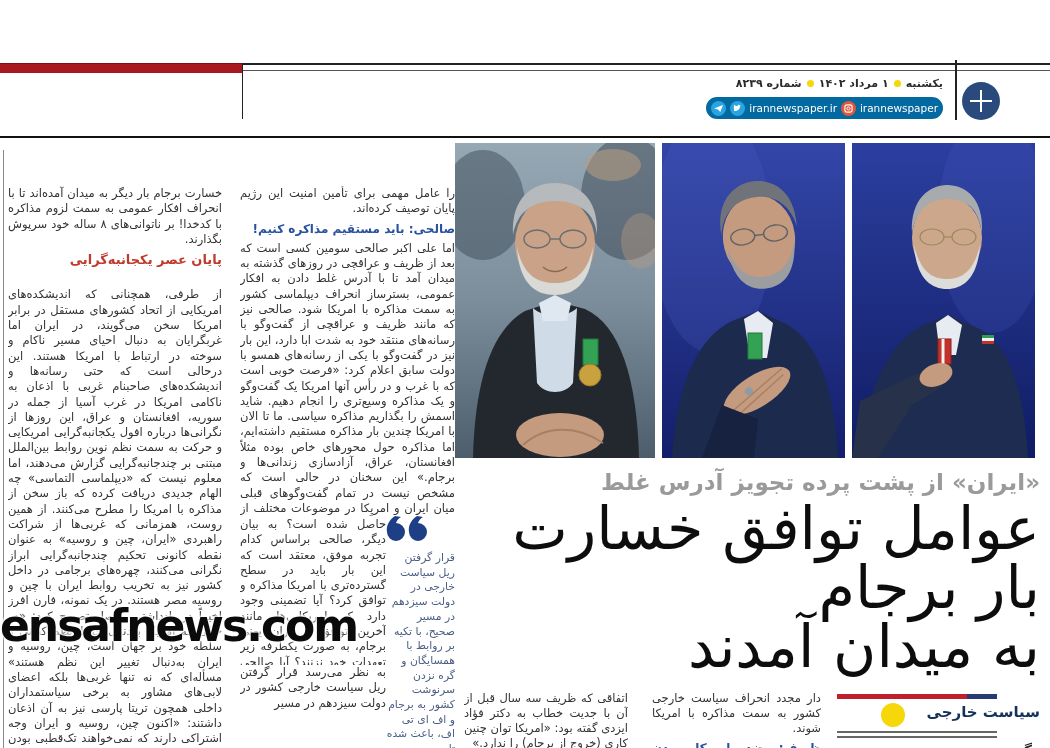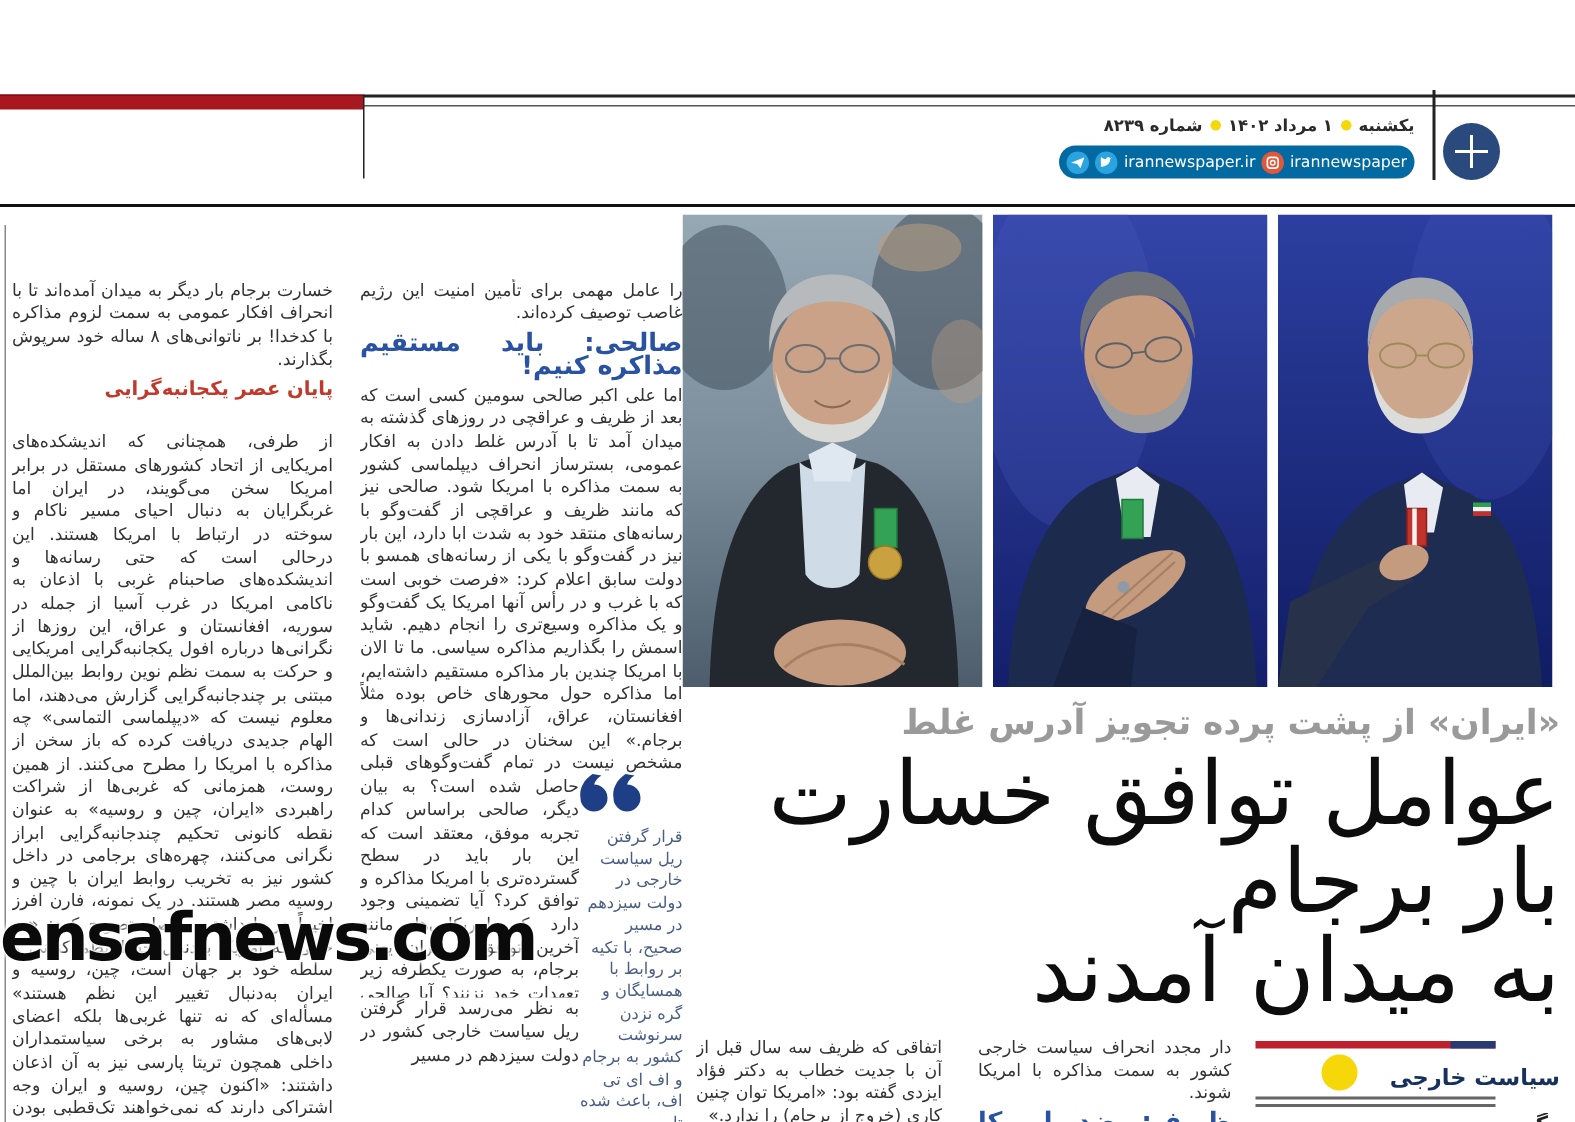--- a/index.html
+++ b/index.html
@@ -31,21 +31,21 @@
   .plus-circle .ph{position:absolute;left:8px;top:18px;width:22px;height:2px;background:#fff;}
   .plus-circle .pv{position:absolute;left:18px;top:8px;width:2px;height:22px;background:#fff;}
 
   
   .left-rule{left:3px;top:150px;width:1px;height:598px;background:#8a8a8a;}
 
   
   .bodycol{direction:rtl;text-align:justify;font-size:11.5px;line-height:15.3px;color:#333;overflow:hidden;}
   .bodycol p{margin:0 0 4px 0;}
   .h-red{color:#c0392b;font-weight:bold;font-size:13px;margin:5px 0 20px;}
-  .h-blue{color:#2a52a2;font-weight:bold;font-size:17px;margin:5px 0 4px;}
+  .h-blue{color:#2a52a2;font-weight:bold;font-size:12px;margin:5px 0 4px;}
   #colA{left:8px;top:186px;width:214px;height:562px;}
   #colB-upper{left:240px;top:186px;width:215px;height:330px;}
   #colB-lower{left:240px;top:517px;width:146px;height:231px;}
   #colB-lower .clip1{height:148px;overflow:hidden;}
 
   
   #quote-block{left:385px;top:514px;width:70px;height:234px;overflow:hidden;}
   .qtext{direction:rtl;text-align:right;font-size:10.8px;line-height:14.7px;color:#4a5d82;margin-top:9px;}
 
   
@@ -60,21 +60,21 @@
   
   .bcol{direction:rtl;text-align:justify;font-size:11.5px;line-height:15px;overflow:hidden;}
   #bcol1{left:464px;top:691px;width:164px;height:57px;}
   #bcol2{left:652px;top:691px;width:169px;height:57px;}
   #bcol2 .h-blue{margin:5px 0 0;}
 
   
   #section-block{left:837px;top:694px;width:203px;height:54px;}
   .sec-bar{position:absolute;left:0;top:0;width:160px;height:5px;background:#c0202c;}
   .sec-bar .navyend{position:absolute;right:0;top:0;width:30px;height:5px;background:#283a74;}
-  .sec-row{position:absolute;right:0;top:9px;width:100%;direction:rtl;display:flex;align-items:flex-end;gap:22px;}
+  .sec-row{position:absolute;right:0;top:9px;width:100%;direction:rtl;display:flex;align-items:flex-start;gap:22px;}
   .sec-label{font-size:15px;font-weight:bold;color:#16325c;}
   .sec-dot{width:24px;height:24px;border-radius:50%;background:#f6d70a;flex:0 0 auto;}
   .sec-line1{position:absolute;left:0;top:37px;width:160px;height:2px;background:#666;}
   .sec-line2{position:absolute;left:0;top:42px;width:160px;height:2px;background:#666;}
   .sec-partial{position:absolute;left:105px;top:48px;width:90px;height:6px;overflow:hidden;
                direction:rtl;font-weight:bold;font-size:14px;color:#222;}
 
   
   #watermark{left:0px;top:600px;font-size:44px;font-weight:bold;letter-spacing:-2px;color:#0a0a0a;
              text-shadow:0 0 2px #fff,0 0 4px #fff,1px 1px 3px #fff,-1px -1px 3px #fff;z-index:30;}
@@ -220,21 +220,21 @@
     <div class="title">به میدان آمدند</div>
   </div>
 
   <div class="abs bodycol" id="colA">
     <p>خسارت برجام بار دیگر به میدان آمده‌اند تا با انحراف افکار عمومی به سمت لزوم مذاکره با کدخدا! بر ناتوانی‌های ۸ ساله خود سرپوش بگذارند.</p>
     <div class="h-red">پایان عصر یکجانبه‌گرایی</div>
     <p>از طرفی، همچنانی که اندیشکده‌های امریکایی از اتحاد کشورهای مستقل در برابر امریکا سخن می‌گویند، در ایران اما غربگرایان به دنبال احیای مسیر ناکام و سوخته در ارتباط با امریکا هستند. این درحالی است که حتی رسانه‌ها و اندیشکده‌های صاحبنام غربی با اذعان به ناکامی امریکا در غرب آسیا از جمله در سوریه، افغانستان و عراق، این روزها از نگرانی‌ها درباره افول یکجانبه‌گرایی امریکایی و حرکت به سمت نظم نوین روابط بین‌الملل مبتنی بر چندجانبه‌گرایی گزارش می‌دهند، اما معلوم نیست که «دیپلماسی التماسی» چه الهام جدیدی دریافت کرده که باز سخن از مذاکره با امریکا را مطرح می‌کنند. از همین روست، همزمانی که غربی‌ها از شراکت راهبردی «ایران، چین و روسیه» به عنوان نقطه کانونی تحکیم چندجانبه‌گرایی ابراز نگرانی می‌کنند، چهره‌های برجامی در داخل کشور نیز به تخریب روابط ایران با چین و روسیه مصر هستند. در یک نمونه، فارن افرز اخیراً در یادداشتی مفصل تصریح کرد: «در حالی که امریکا به‌دنبال حفظ نظم کنونی و سلطه خود بر جهان است، چین، روسیه و ایران به‌دنبال تغییر این نظم هستند» مسأله‌ای که نه تنها غربی‌ها بلکه اعضای لابی‌های مشاور به برخی سیاستمداران داخلی همچون تریتا پارسی نیز به آن اذعان داشتند: «اکنون چین، روسیه و ایران وجه اشتراکی دارند که نمی‌خواهند تک‌قطبی بودن امریکا عامل تعیین‌کننده در نظم جهانی باشد. واشنگتن از این مسأله آگاه است.»</p>
   </div>
 
   <div class="abs bodycol" id="colB-upper">
-    <p>را عامل مهمی برای تأمین امنیت این رژیم غاصب توصیف کرده‌اند.</p>
+    <p>را عامل مهمی برای تأمین امنیت این رژیم پایان توصیف کرده‌اند.</p>
     <div class="h-blue">صالحی: باید مستقیم مذاکره کنیم!</div>
     <p>اما علی اکبر صالحی سومین کسی است که بعد از ظریف و عراقچی در روزهای گذشته به میدان آمد تا با آدرس غلط دادن به افکار عمومی، بسترساز انحراف دیپلماسی کشور به سمت مذاکره با امریکا شود. صالحی نیز که مانند ظریف و عراقچی از گفت‌وگو با رسانه‌های منتقد خود به شدت ابا دارد، این بار نیز در گفت‌وگو با یکی از رسانه‌های همسو با دولت سابق اعلام کرد: «فرصت خوبی است که با غرب و در رأس آنها امریکا یک گفت‌وگو و یک مذاکره وسیع‌تری را انجام دهیم. شاید اسمش را بگذاریم مذاکره سیاسی. ما تا الان با امریکا چندین بار مذاکره مستقیم داشته‌ایم، اما مذاکره حول محورهای خاص بوده مثلاً افغانستان، عراق، آزادسازی زندانی‌ها و برجام.» این سخنان در حالی است که مشخص نیست در تمام گفت‌وگوهای قبلی میان ایران و امریکا در موضوعات مختلف از جمله برجام، دقیقاً چه دستاوردی برای ایران</p>
   </div>
 
   <div class="abs bodycol" id="colB-lower">
     <div class="clip1">
         <p>حاصل شده است؟ به بیان دیگر، صالحی براساس کدام تجربه موفق، معتقد است که این بار باید در سطح گسترده‌تری با امریکا مذاکره و توافق کرد؟ آیا تضمینی وجود دارد که امریکایی‌ها مانند آخرین توافق با ایران یعنی برجام، به صورت یکطرفه زیر تعهدات خود نزنند؟ آیا صالحی عادت قدیمی «دبه کردن امریکایی‌ها» در مذاکره با ایران را فراموش کرده و لازم است فیلم سخنانش را برای خودش منتشر کرد؟</p>
       </div>
     <p>به نظر می‌رسد قرار گرفتن ریل سیاست خارجی کشور در دولت سیزدهم در مسیر</p>
   </div>

